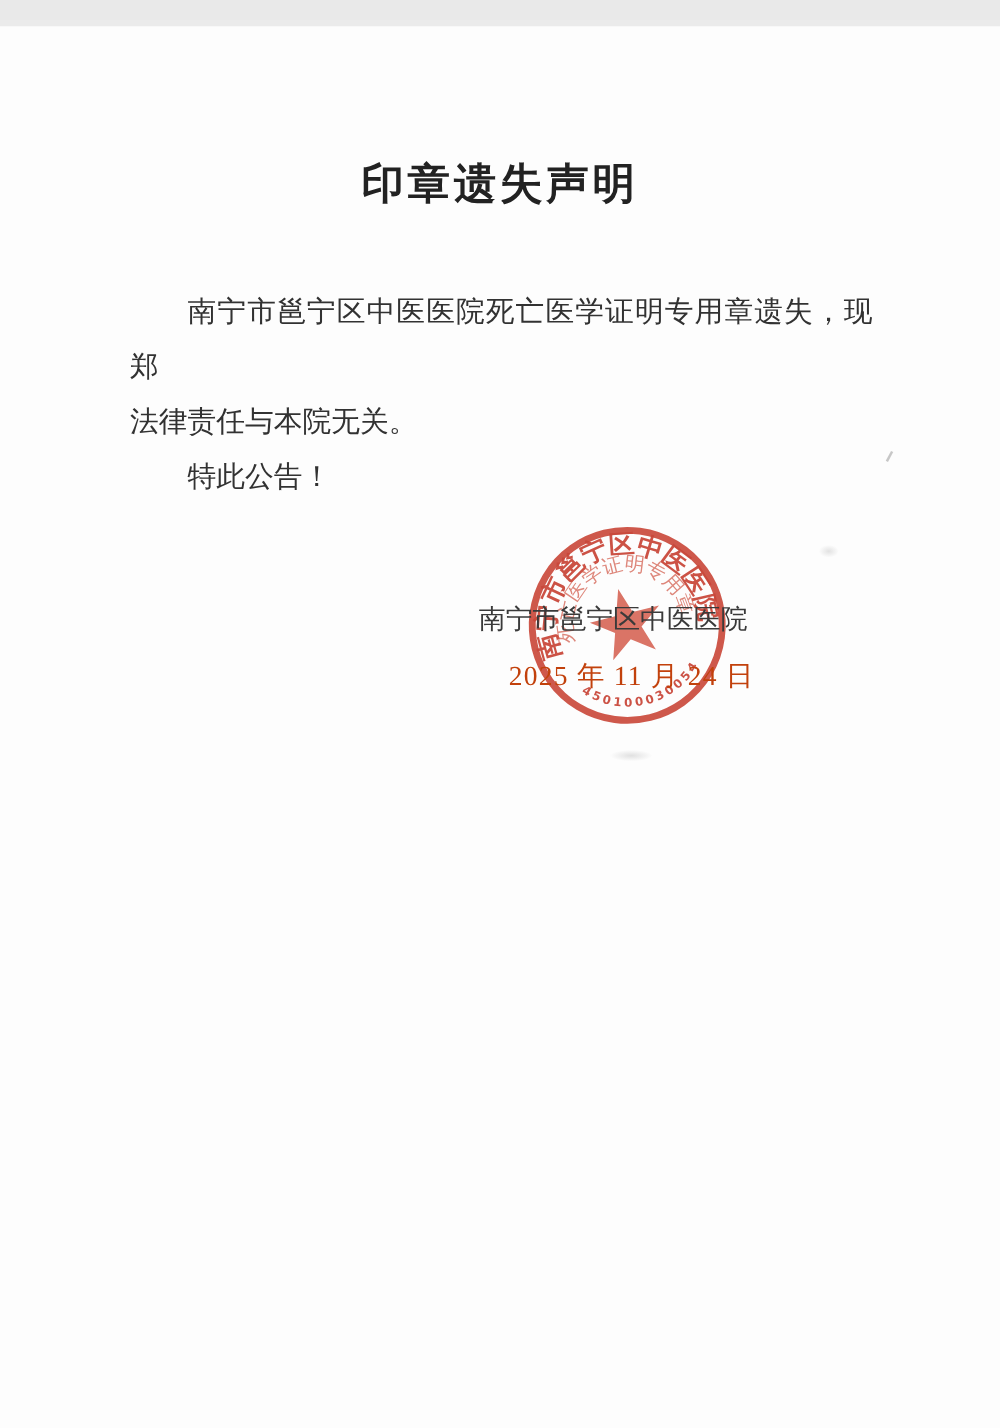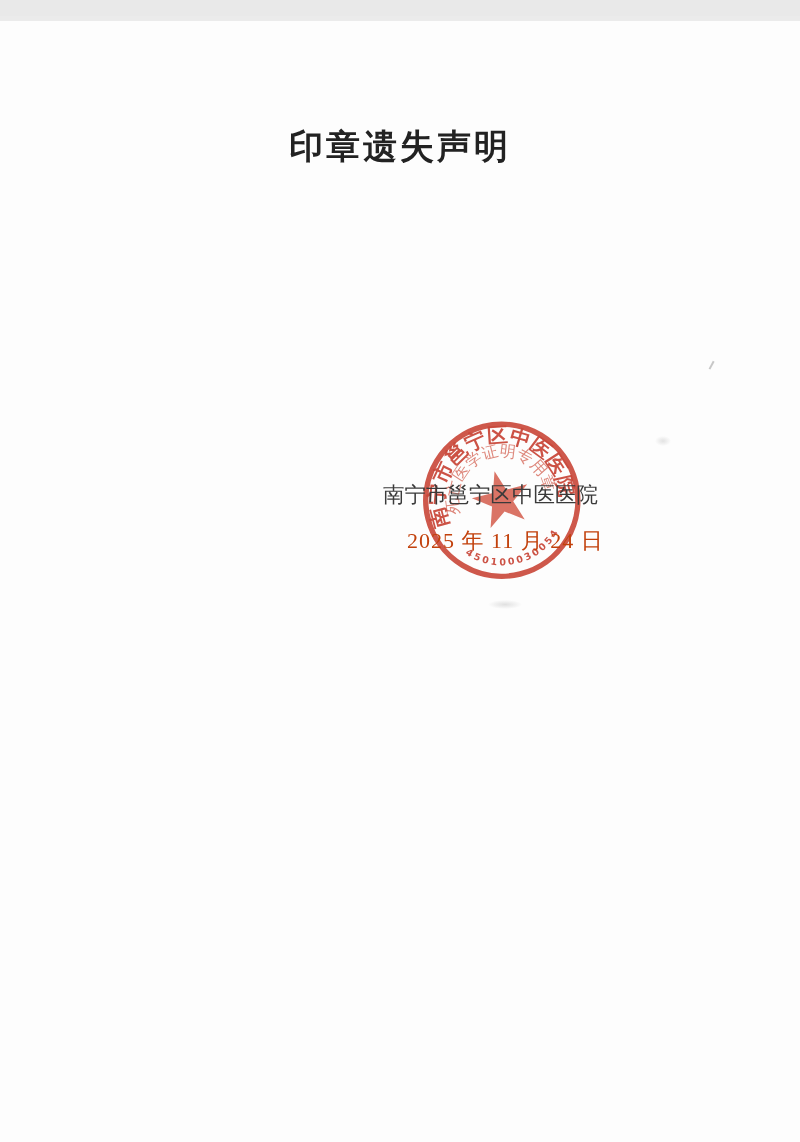--- a/index.html
+++ b/index.html
@@ -74,20 +74,23 @@
 </head>
 <body>
 
 <div class="page">
 
   <div class="scan-edge"></div>
 
   <div class="doc-title">印章遗失声明</div>
 
   <div class="body-text">
+    <div class="body-line indent justify">南宁市邕宁区中医医院死亡医学证明专用章遗失，现郑</div>
+    <div class="body-line">法律责任与本院无关。</div>
+    <div class="body-line indent">特此公告！</div>
   </div>
 
   <div class="seal">
     <svg width="166" height="170" viewBox="0 0 166 170" xmlns="http://www.w3.org/2000/svg">
 
       <circle cx="82" cy="84" r="76" fill="none" stroke="#c43627" stroke-width="5.5" opacity="0.92"></circle>
 
       <defs>
         <path id="rimArc" d="M 37.6 121.3 A 58 58 0 1 1 126.4 121.3" fill="none"></path>
         <path id="innerArc" d="M 48.3 112.3 A 44 44 0 1 1 115.7 112.3" fill="none"></path>

